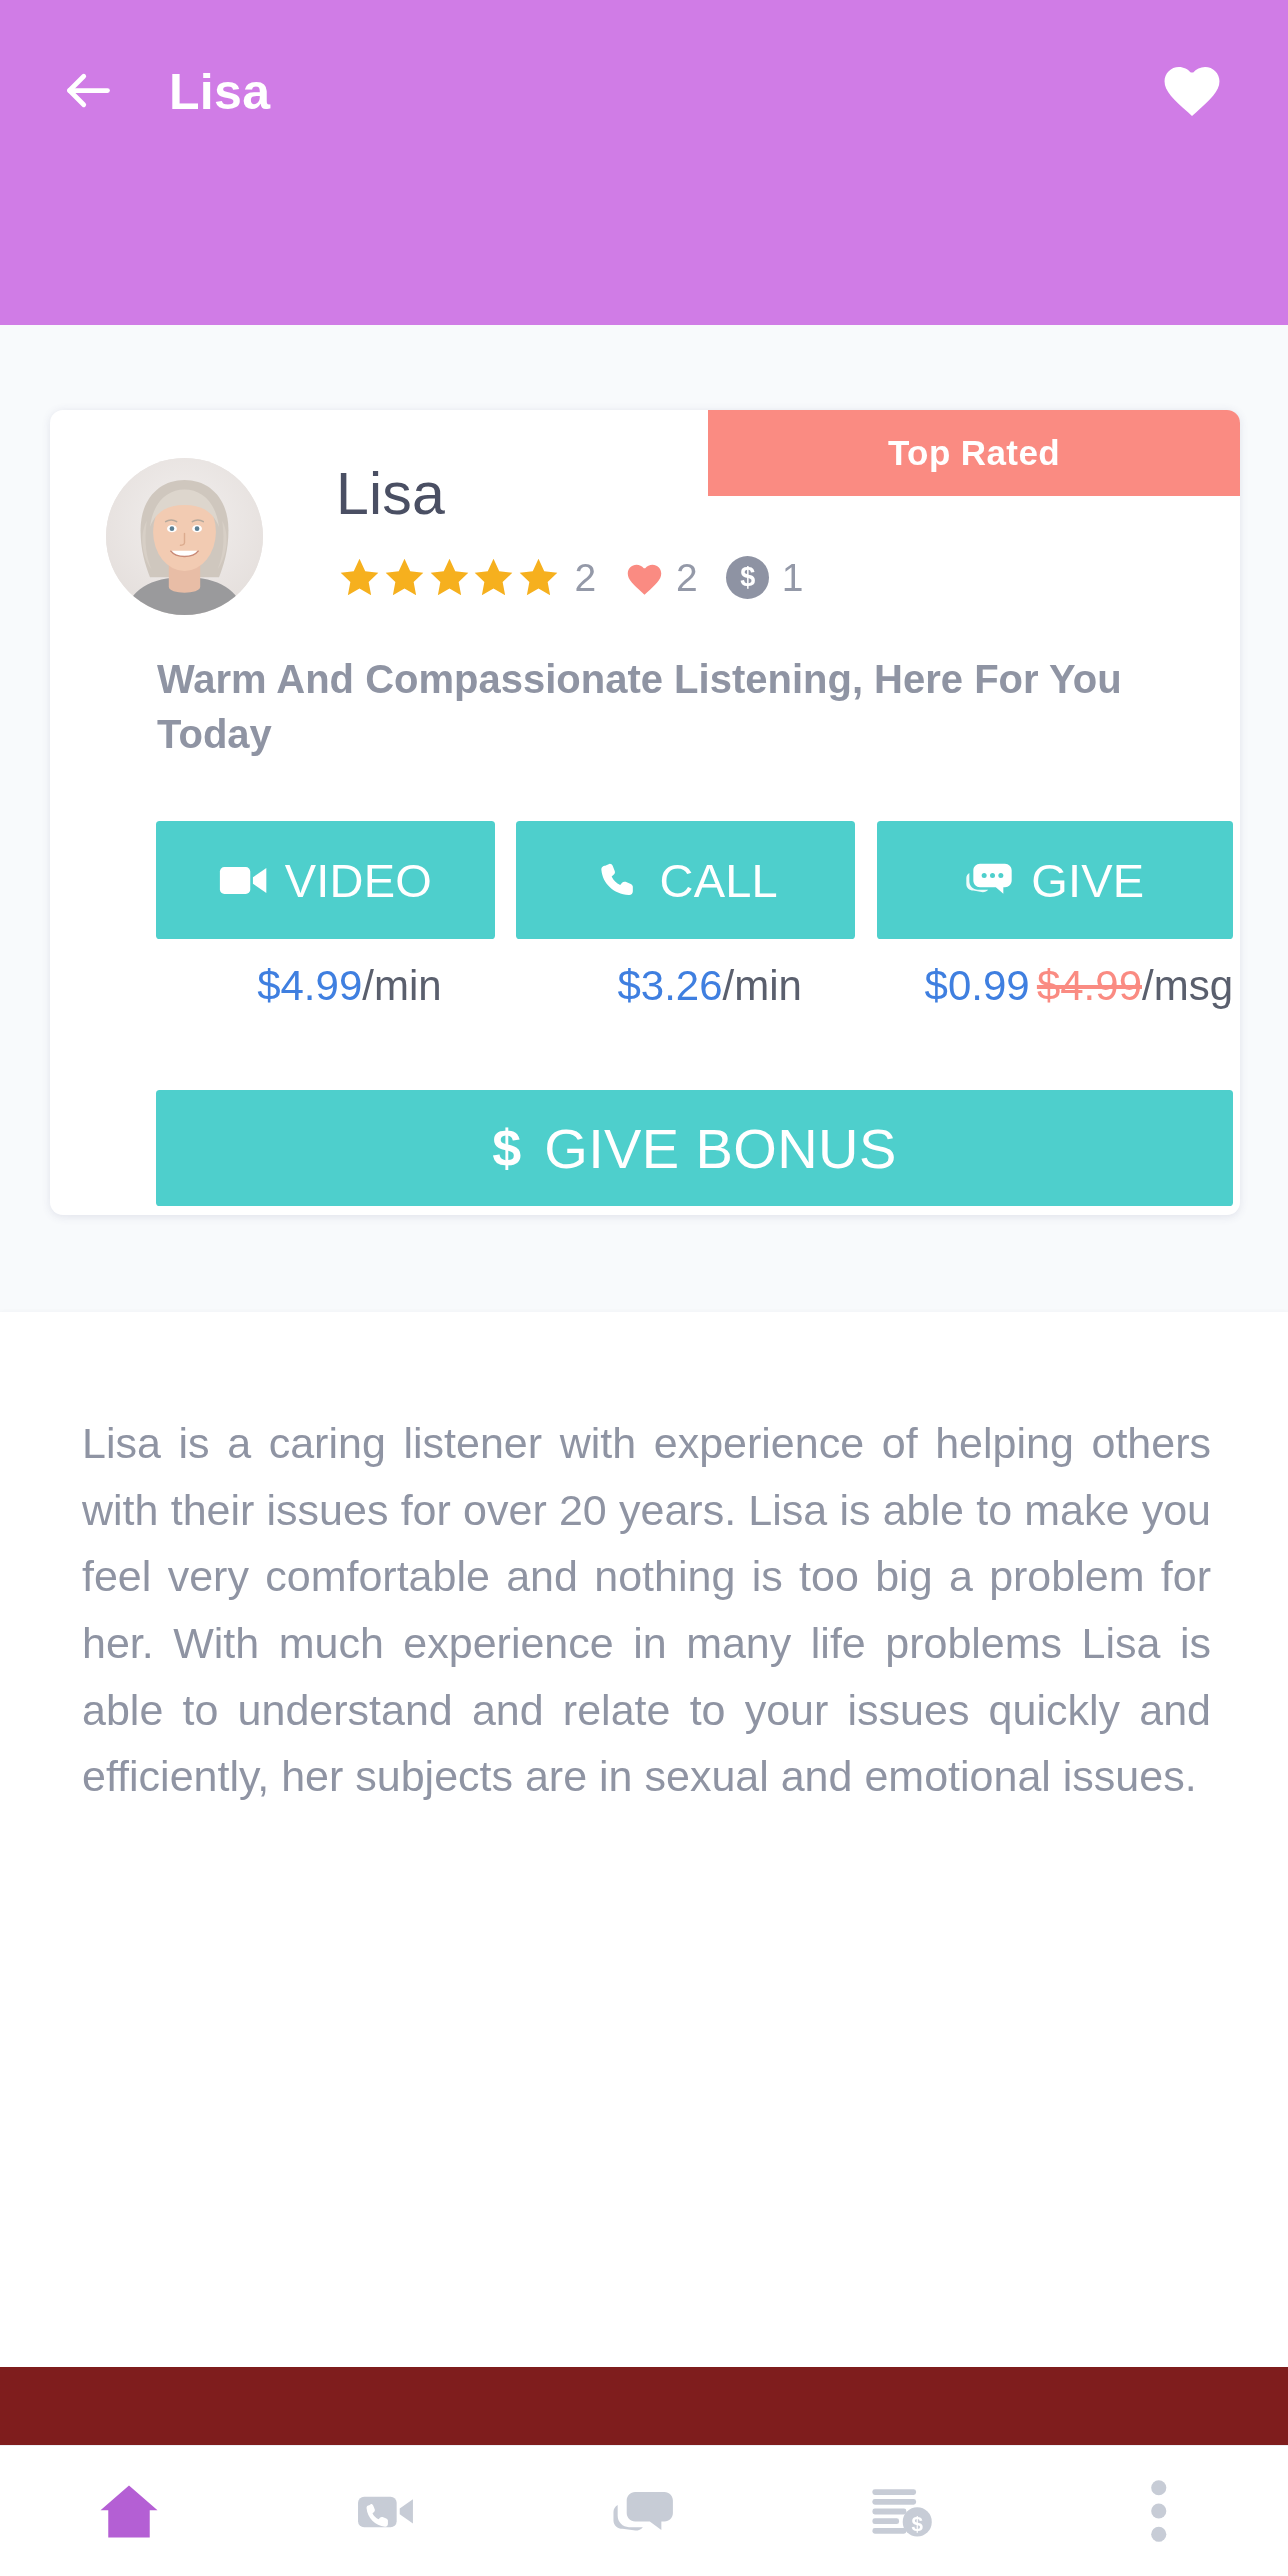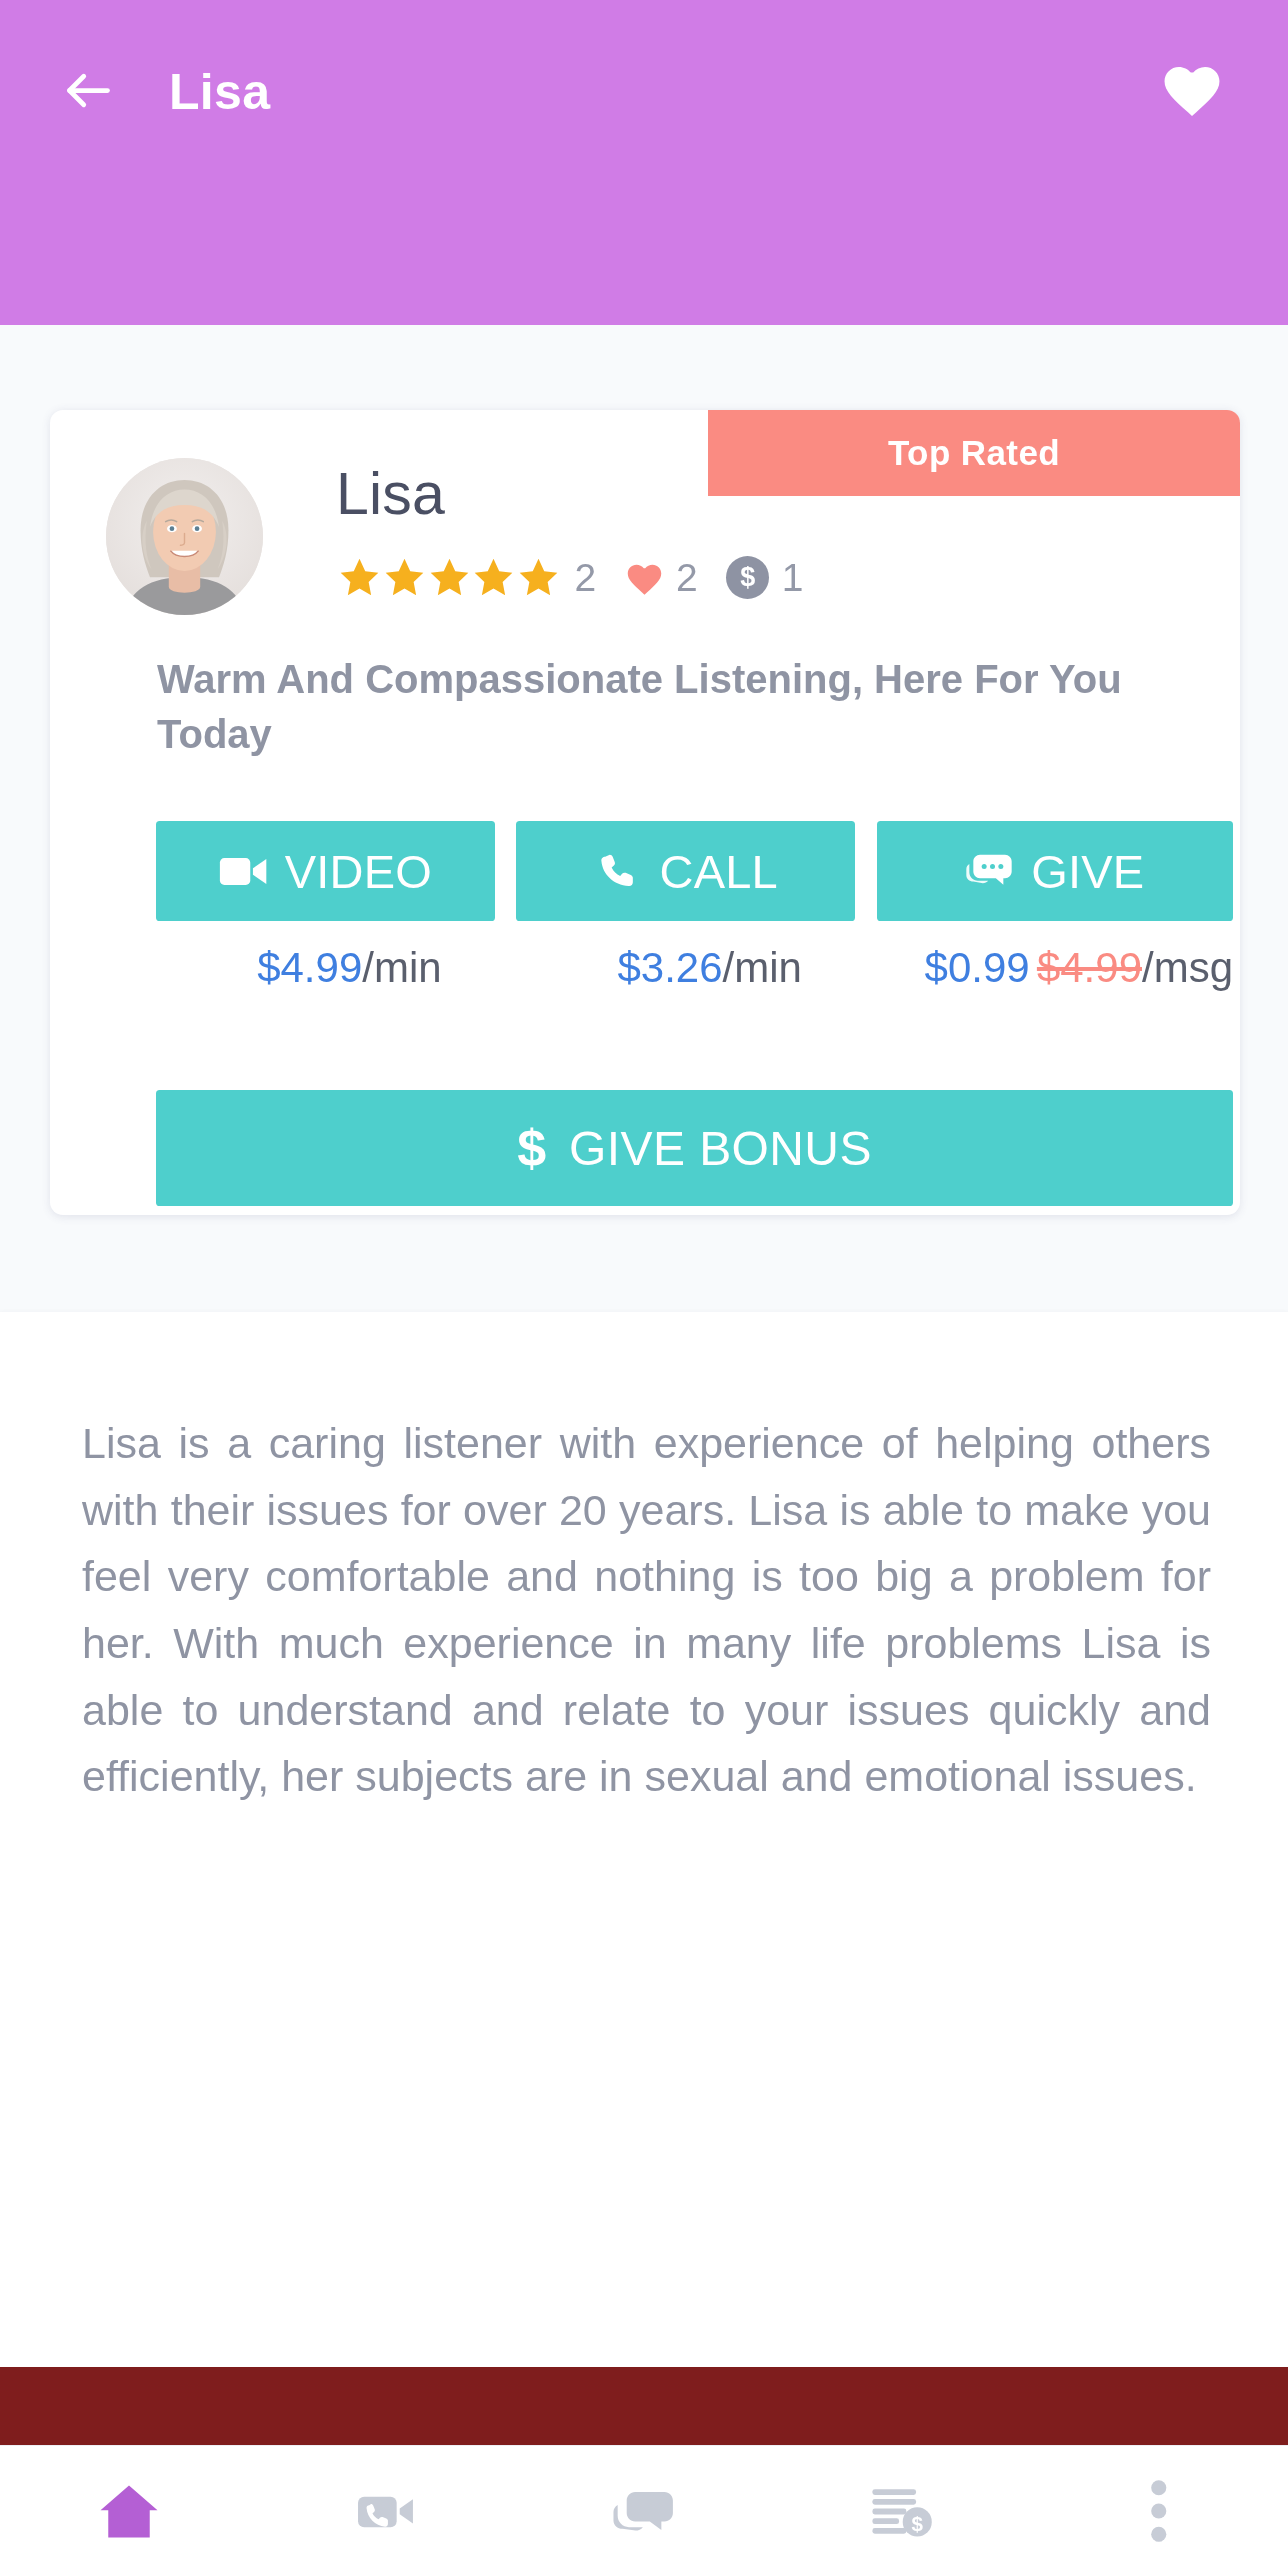--- a/index.html
+++ b/index.html
@@ -107,41 +107,41 @@
     font-size:40px; line-height:1.38; color:#8f94a3; font-weight:700;
   }
 
   
   .actions {
     position:absolute; left:106px; top:411px; width:1077px;
     display:flex; gap:21.5px;
   }
   .action-col { flex:1 1 0; display:flex; flex-direction:column; align-items:center; }
   .action-btn {
-    width:100%; height:100px; background:#4ecfcc; border-radius:3.6px;
+    width:100%; height:118px; background:#4ecfcc; border-radius:3.6px;
     display:flex; align-items:center; justify-content:center; gap:16px;
     cursor:pointer;
   }
   .action-btn .ico { width:50px; height:41px; flex:0 0 auto; }
   .action-btn .ico svg { width:100%; height:100%; display:block; }
   .action-label { color:#ffffff; font-size:47px; font-weight:400; letter-spacing:0.2px; }
   .price {
     margin-top:23px; font-size:42px; color:#5a5f6d; white-space:nowrap;margin-left:48px;
   }
   .price .amt { color:#3f7fe0; }
   .price .old { color:#fa8b82; text-decoration:line-through; margin-left:7.2px; }
 
   .bonus-btn {
     position:absolute; left:106px; top:680px; width:1077px; height:116px;
     background:#4ecfcc; border-radius:3.6px;
     display:flex; align-items:center; justify-content:center; gap:23px;
     cursor:pointer;
   }
   .bonus-btn .dollar { color:#ffffff; font-size:52px; font-weight:bold; }
-  .bonus-label { color:#ffffff; font-size:48px; font-weight:400; letter-spacing:0.4px; }
+  .bonus-label { color:#ffffff; font-size:56px; font-weight:400; letter-spacing:0.4px; }
 
   
   .bio-card {
     position:absolute; left:0; top:987px; width:1288px; height:1055px;
     background:#ffffff; box-shadow:0 -0.9px 3.6px rgba(90,90,120,0.05);
   }
   .bio-text {
     position:absolute; left:82px; top:98px; width:1129px;
     font-size:43px; line-height:1.55; color:#8f94a3; font-weight:400;
     text-align:justify;

